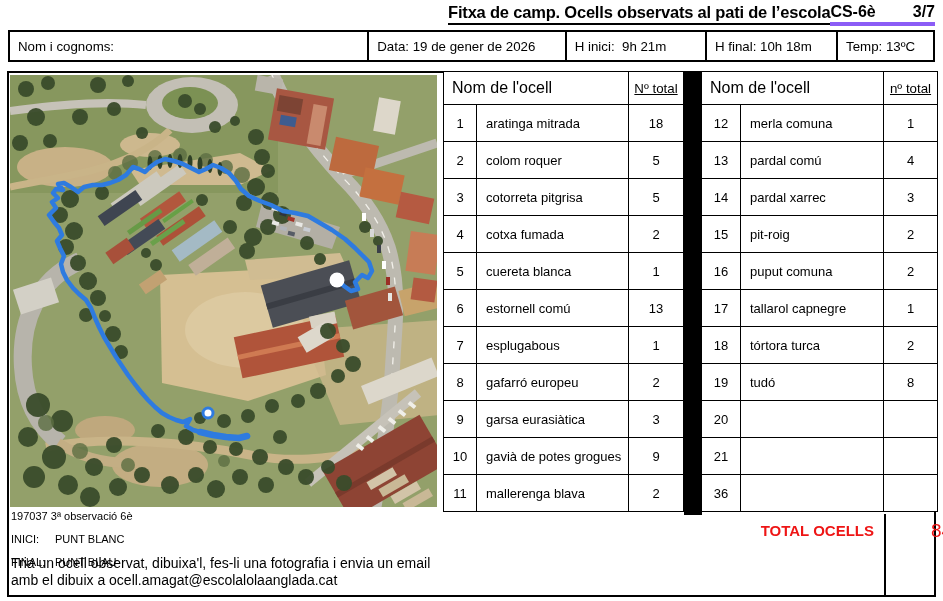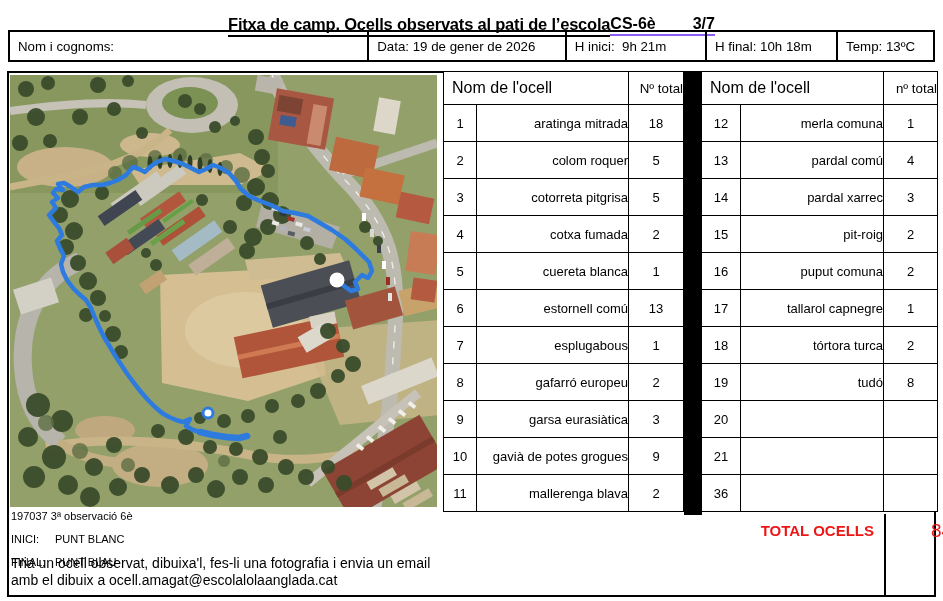--- a/index.html
+++ b/index.html
@@ -2,23 +2,23 @@
 <html style="--accent-red: #ee1515; --track-blue: #2e7be0;"><head>
 <meta charset="utf-8">
 <style>
   :root{ --accent-red:#ee1515; --track-blue:#2e7be0; }
   *{ box-sizing:border-box; margin:0; padding:0; }
   html,body{ background:#fff; }
   body{ font-family:"Liberation Sans", sans-serif; color:#000; }
   .page{ position:relative; width:943px; height:601px; background:#fff; overflow:hidden; }
 
   
-  .titlebar{ position:absolute; left:8px; top:3px; width:927px; display:flex; justify-content:center; align-items:flex-start;margin-top:12px; }
+  .titlebar{ position:absolute; left:8px; top:3px; width:927px; display:flex; justify-content:flex-end; align-items:flex-start; }
   .title{ display:inline-block; font-size:16.5px; font-weight:bold; border-bottom:2px solid #000; padding-bottom:1px; letter-spacing:-0.2px; }
-  .hdr-right{ display:inline-block; font-size:16px; font-weight:bold; border-bottom:2px solid #8b5cf6; padding-bottom:1px; }
+  .hdr-right{ display:inline-block; font-size:16px; font-weight:bold; border-bottom:4px solid #8b5cf6; padding-bottom:1px; }
   .hdr-right .pgnum{ margin-left:37px; }
 
   
   .inforow{ position:absolute; left:8px; top:30px; width:927px; height:32px; border:2px solid #000; display:flex; font-weight:normal; font-size:13.3px; }
   .inforow .cell{ display:flex; align-items:center; padding-left:8px; border-left:2px solid #000; white-space:nowrap; overflow:hidden; }
   .inforow .cell:first-child{ border-left:none; }
   .c-name{ width:38.7%; } .c-date{ width:21.4%; } .c-hini{ width:15.2%; } .c-hfin{ width:14.2%; } .c-temp{ width:10.5%; }
 
   
   .mainbox{ position:absolute; left:7px; top:71px; width:929px; height:526px; border:2px solid #000; }
@@ -29,23 +29,23 @@
   .instruction{ position:absolute; left:2px; top:482px; width:424px; font-size:14px; line-height:17px; }
 
   
   table.birds{ position:absolute; top:-2px; border-collapse:collapse; table-layout:fixed; font-size:13px; background:#fff; }
   #table-left{ left:434px; width:240px; }
   #table-right{ left:692px; width:236px; }
   table.birds th, table.birds td{ border:1.5px solid #000; font-weight:normal; overflow:hidden; white-space:nowrap; }
   table.birds thead tr{ height:33px; }
   table.birds tbody tr{ height:37px; }
   th.h-name{ text-align:left; padding-left:8px; font-size:16px; }
-  th.h-total{ text-align:right; font-size:13.3px; }
+  th.h-total{ text-align:center; font-size:13.3px;text-decoration:underline; }
   td.num{ text-align:center; }
-  td.name{ text-align:right; padding-left:9px; }
+  td.name{ text-align:left; padding-left:9px; }
   td.total{ text-align:center; }
 
   .sepbar{ position:absolute; left:675px; top:-2px; width:18px; height:444px; background:#000; }
 
   .totalrow{ position:absolute; left:438px; top:441px; width:491px; height:81px; display:flex; }
   .total-label{ flex:1 1 auto; border-right:2px solid #000; text-align:right; padding:8px 10px 0 0; font-weight:bold; font-size:15px; color:var(--accent-red); }
   .total-value{ width:52px; text-align:center; padding-top:6px; font-size:19px; color:var(--accent-red);padding-left:45px; }
 </style>
 </head>
 <body>

